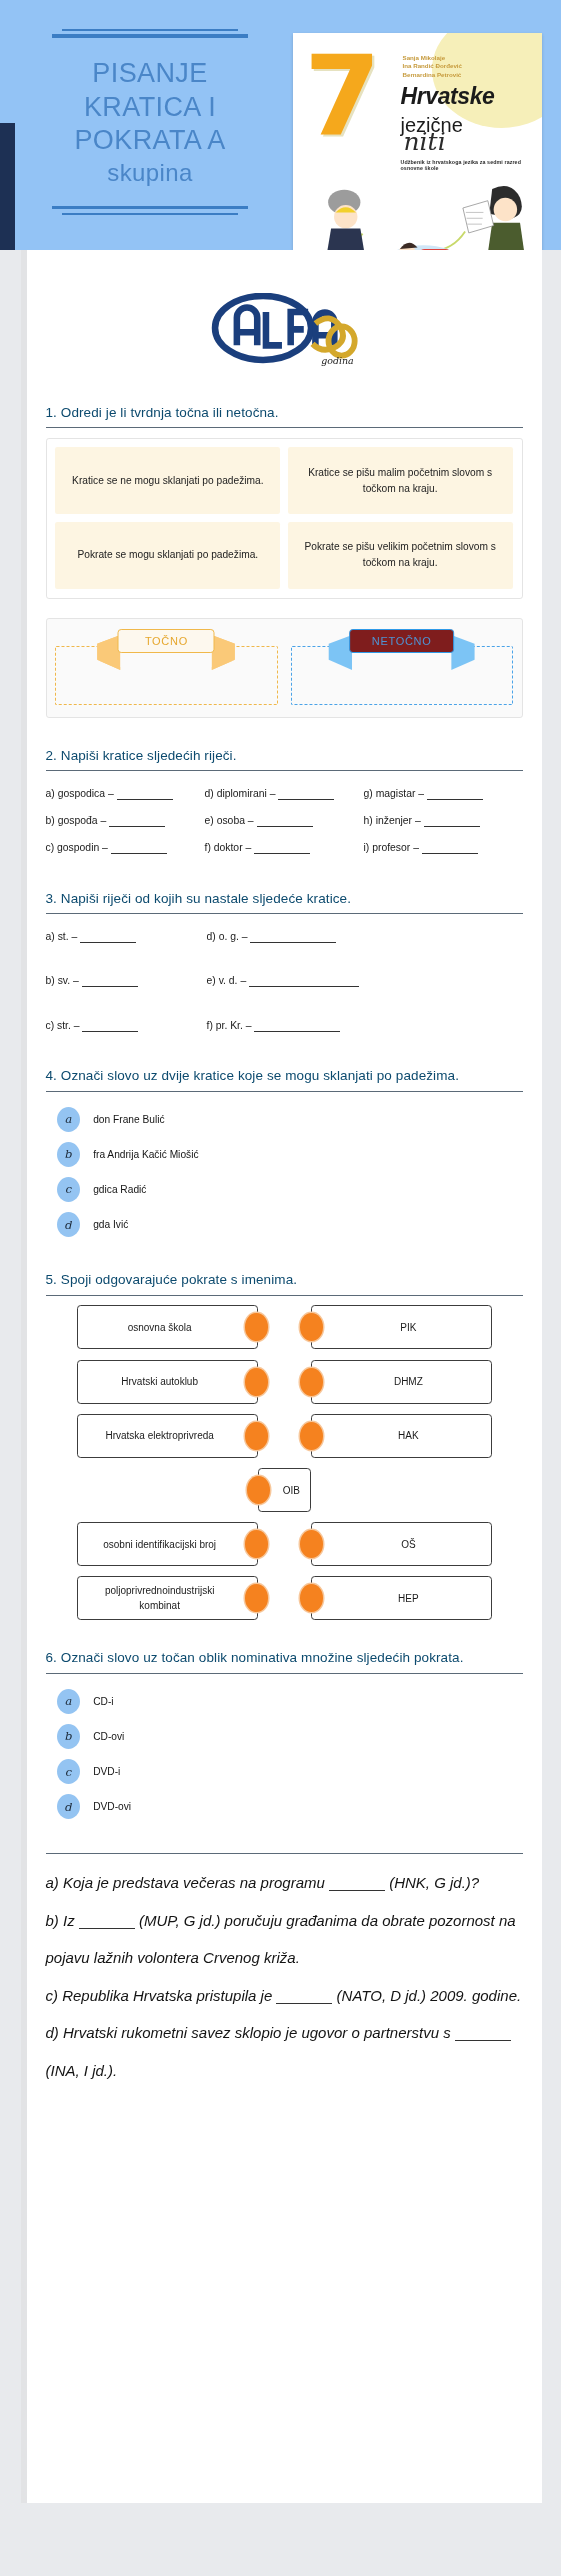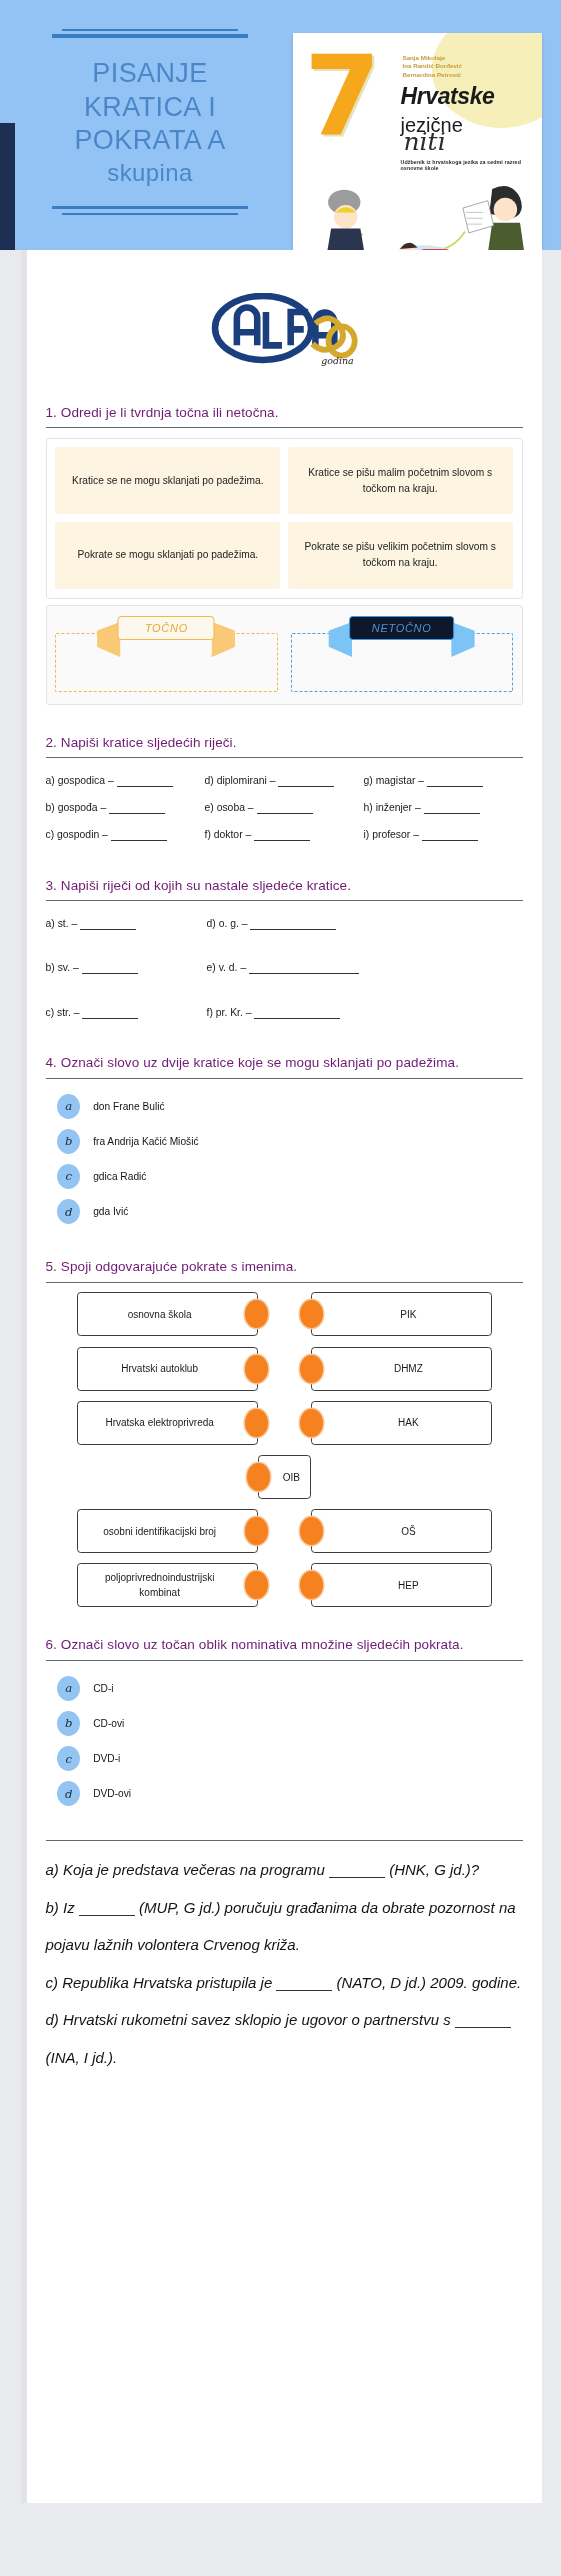--- a/index.html
+++ b/index.html
@@ -128,21 +128,21 @@
     border-left: 6.6px solid #e2e3e5;
     padding: 22px 19px 42px 19px;
     min-height: 2253px;
   }
   .logo-wrap { text-align: center; padding: 20.5px 0 29px 0; }
   .logo { display: inline-block; position: relative; width: 157px; height: 80px; }
 
   h2.qtitle {
     font-size: 13.5px;
     font-weight: 400;
-    color: #701a75;
+    color: #0c4a6e;
     letter-spacing: 0.1px;
     line-height: 1.35;
     padding-bottom: 5.1px;
   }
   .qrule { height: 0.7px; background: #5b6a78; margin-bottom: 10.2px; }
   .qblock { margin-bottom: 29px; }
 
   
   .stmt-card {
     border: 0.7px solid #e4e4e4;
@@ -166,22 +166,21 @@
 
   
   .drop-card {
     border: 0.7px solid #e4e4e4;
     border-radius: 2.9px;
     background: #fafafa;
     padding: 10.2px 8.8px 11.7px 8.8px;
     display: grid;
     grid-template-columns: 1fr 1fr;
     gap: 13px;
-    margin-top: 6px;
-    font-style: italic;
+    margin-top: 19px;
   }
   .dropzone { position: relative; padding-top: 17.6px; }
   .dz-box {
     height: 59px;
     border: 1.5px dashed #f0b84a;
     border-radius: 1.5px;
   }
   .dz-box.blue { border-color: #4aa3e8; }
   .ribbon {
     position: absolute;
@@ -196,21 +195,21 @@
     background: #fdf8ee;
     padding: 5.1px 22px;
     font-size: 11px;
     color: #e6a72e;
     letter-spacing: 0.7px;
     text-align: center;
     min-width: 97px;
   }
   .rb-plate.blue {
     border-color: #2f9ae8;
-    background: #0f172a;
+    background: #7f1d1d;
     color: #4f93d4;
   }
   .rb-tail { position: absolute; top: 5.9px; z-index: 1; }
   .rb-tail.l { left: -22px; }
   .rb-tail.r { right: -22px; }
 
   
   .frow {
     font-size: 10.4px;
     color: #1a1a1a;

